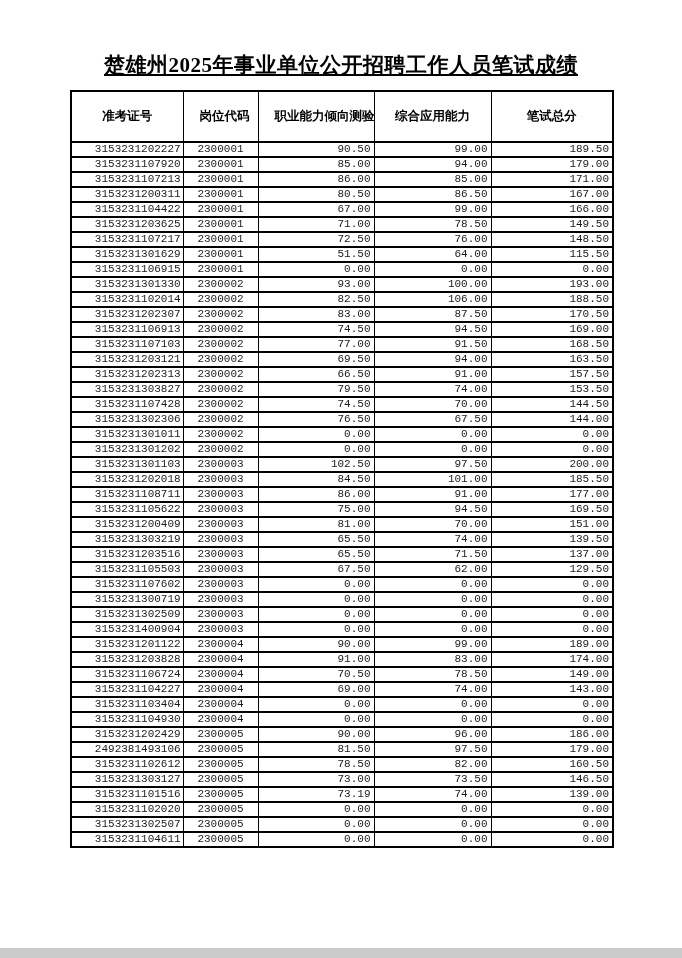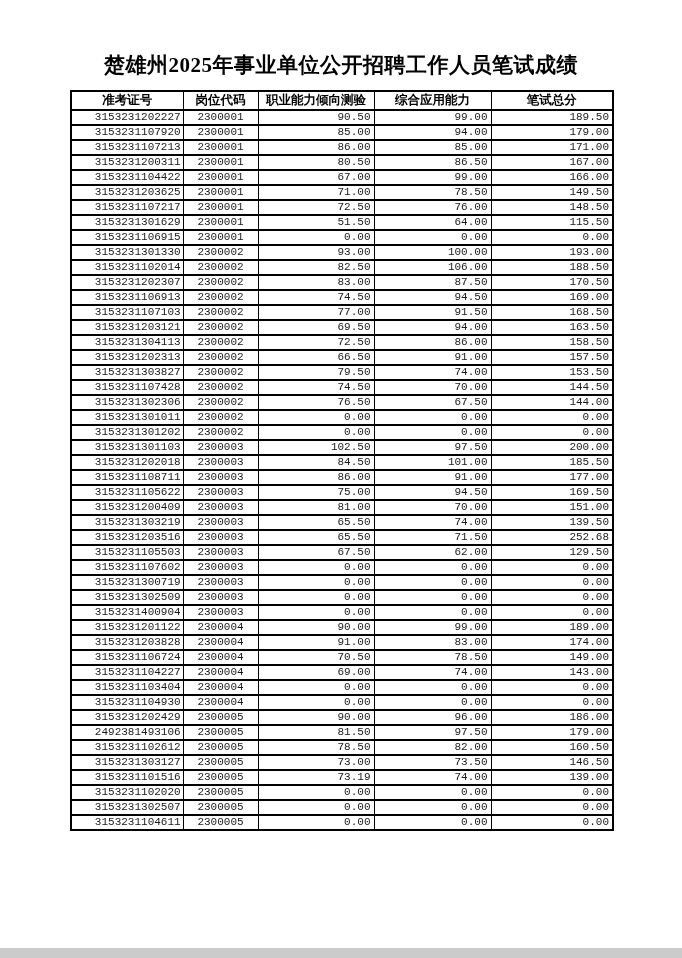--- a/index.html
+++ b/index.html
@@ -17,41 +17,42 @@
     top: 52px;
     left: 0;
     right: 0;
     margin: 0;
     text-align: center;
     font-size: 21px;
     line-height: 26px;
     font-weight: 700;
     letter-spacing: 0.5px;
     font-family: "Liberation Serif", "DejaVu Serif", serif;
+    text-decoration: underline;
   }
   table.score-table {
     position: absolute;
     left: 70px;
     top: 90px;
     width: 542px;
     border-collapse: collapse;
     table-layout: fixed;
     background: #ffffff;
   }
   table.score-table col.c0 { width: 112px; }
   table.score-table col.c1 { width: 75px; }
   table.score-table col.c2 { width: 116px; }
   table.score-table col.c3 { width: 117px; }
   table.score-table col.c4 { width: 122px; }
   table.score-table th {
     border: 2px solid #000000;
     border-left-width: 1px;
     border-right-width: 1px;
     height: 17px;
-    padding: 0;
+    padding: 16px;
     font-size: 12.5px;
     line-height: 17px;
     font-weight: 700;
     text-align: center;
     font-family: "Liberation Serif", "DejaVu Serif", serif;
     white-space: nowrap;
     overflow: hidden;
   }
   table.score-table th:first-child { border-left-width: 2px; }
   table.score-table th:last-child { border-right-width: 2px; margin-left: 14px; }
@@ -206,27 +207,20 @@
           <td class="num">168.50</td>
         </tr>
         <tr>
           <td class="center">3153231203121</td>
           <td class="center">2300002</td>
           <td class="num">69.50</td>
           <td class="num">94.00</td>
           <td class="num">163.50</td>
         </tr>
         <tr>
-          <td class="center">3153231304113</td>
-          <td class="center">2300002</td>
-          <td class="num">72.50</td>
-          <td class="num">86.00</td>
-          <td class="num">158.50</td>
-        </tr>
-        <tr>
           <td class="center">3153231202313</td>
           <td class="center">2300002</td>
           <td class="num">66.50</td>
           <td class="num">91.00</td>
           <td class="num">157.50</td>
         </tr>
         <tr>
           <td class="center">3153231303827</td>
           <td class="center">2300002</td>
           <td class="num">79.50</td>
@@ -301,21 +295,21 @@
           <td class="center">2300003</td>
           <td class="num">65.50</td>
           <td class="num">74.00</td>
           <td class="num">139.50</td>
         </tr>
         <tr>
           <td class="center">3153231203516</td>
           <td class="center">2300003</td>
           <td class="num">65.50</td>
           <td class="num">71.50</td>
-          <td class="num">252.68</td>
+          <td class="num">137.00</td>
         </tr>
         <tr>
           <td class="center">3153231105503</td>
           <td class="center">2300003</td>
           <td class="num">67.50</td>
           <td class="num">62.00</td>
           <td class="num">129.50</td>
         </tr>
         <tr>
           <td class="center">3153231107602</td>

